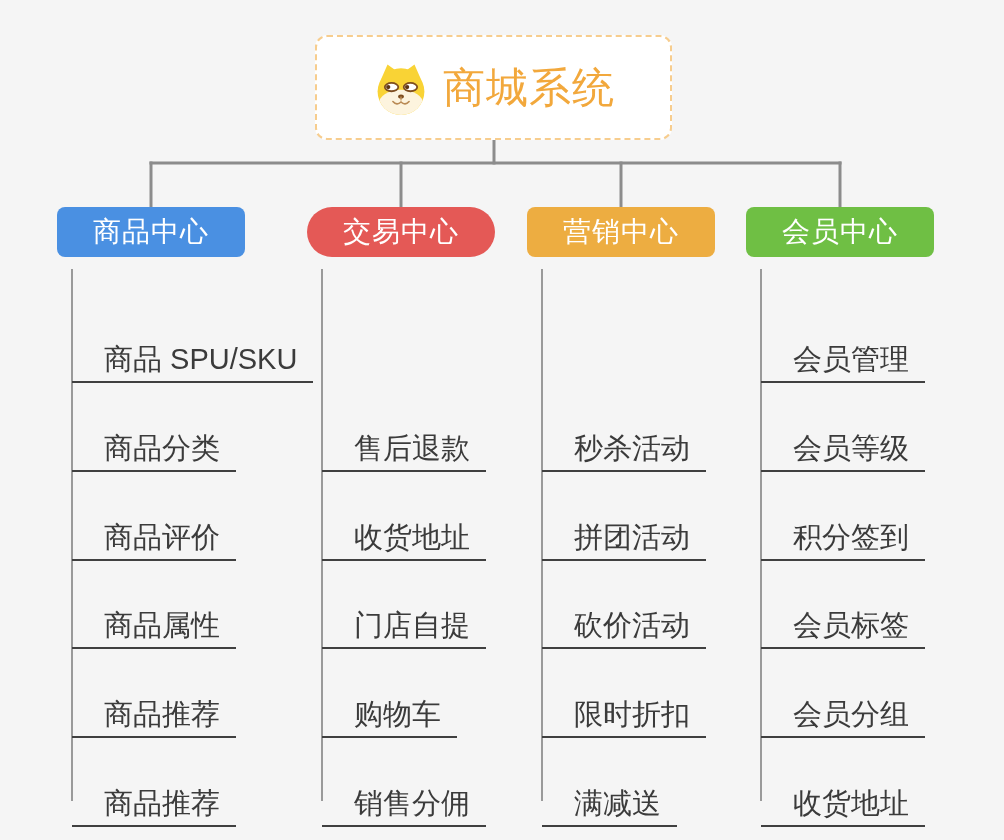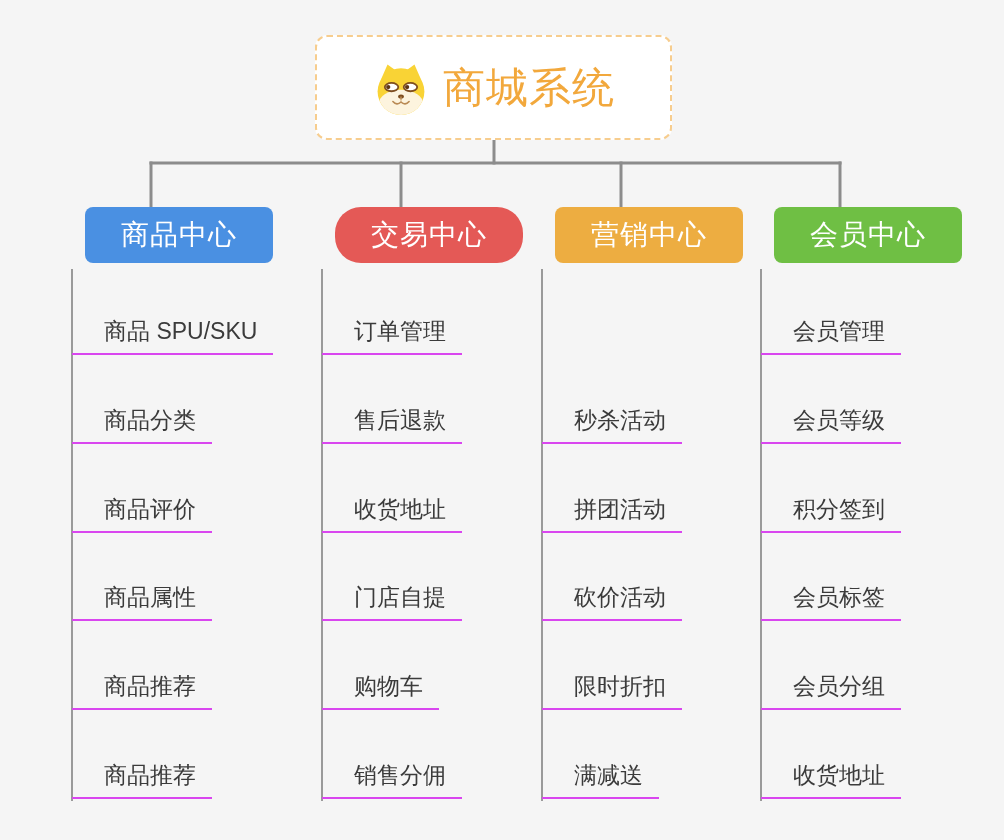--- a/index.html
+++ b/index.html
@@ -9,33 +9,34 @@
   .connectors{position:absolute;left:0;top:0;width:1004px;height:840px;pointer-events:none;}
 
   .root-node{
     position:absolute;left:315px;top:35px;width:357px;height:105px;
     box-sizing:border-box;background:#ffffff;border:2px dashed #f7cd8e;
     border-radius:12px;display:flex;align-items:center;justify-content:center;gap:13px;
   }
   .root-title{font-size:42px;letter-spacing:1px;}
 
   .branch{
-    position:absolute;top:207px;width:188px;height:56px;border-radius:8px;
+    position:absolute;top:207px;width:188px;height:50px;border-radius:8px;
     display:flex;align-items:center;justify-content:center;
-    color:#ffffff;font-size:28px;letter-spacing:1px;margin-left:28px;
+    color:#ffffff;font-size:28px;letter-spacing:1px;
   }
   .bx0{left:57px}.bx1{left:307px}.bx2{left:527px}.bx3{left:746px}
 
   .rail{position:absolute;top:269px;width:2px;height:532px;background:#9a9a9a;}
   .rx0{left:71px}.rx1{left:321px}.rx2{left:541px}.rx3{left:760px}
 
   .item{
     position:absolute;white-space:nowrap;
-    padding:0 16px 6px 32px;line-height:32px;font-size:23px;color:#3b3b3b;
-    border-bottom:2px solid #d946ef;
+    padding:0 16px 6px 32px;line-height:32px;font-size:29px;color:#3b3b3b;
+    border-bottom:2px solid #404040;
+    margin-top:28px;
   }
   .cx0{left:72px}.cx1{left:322px}.cx2{left:542px}.cx3{left:761px}
   .ry0{top:315px}.ry1{top:404px}.ry2{top:493px}.ry3{top:581px}.ry4{top:670px}.ry5{top:759px}
 </style>
 </head>
 <body>
 
 <div class="canvas" style="background-color: rgb(245, 245, 245);">
 
   <svg class="connectors">
@@ -85,21 +86,20 @@
   <div class="rail rx2"></div>
   <div class="rail rx3"></div>
 
   <div class="item cx0 ry0">商品 SPU/SKU</div>
   <div class="item cx0 ry1">商品分类</div>
   <div class="item cx0 ry2">商品评价</div>
   <div class="item cx0 ry3">商品属性</div>
   <div class="item cx0 ry4">商品推荐</div>
   <div class="item cx0 ry5">商品推荐</div>
 
-  <div class="item cx1 ry0">订单管理</div>
   <div class="item cx1 ry1">售后退款</div>
   <div class="item cx1 ry2">收货地址</div>
   <div class="item cx1 ry3">门店自提</div>
   <div class="item cx1 ry4">购物车</div>
   <div class="item cx1 ry5">销售分佣</div>
 
   <div class="item cx2 ry1">秒杀活动</div>
   <div class="item cx2 ry2">拼团活动</div>
   <div class="item cx2 ry3">砍价活动</div>
   <div class="item cx2 ry4">限时折扣</div>

